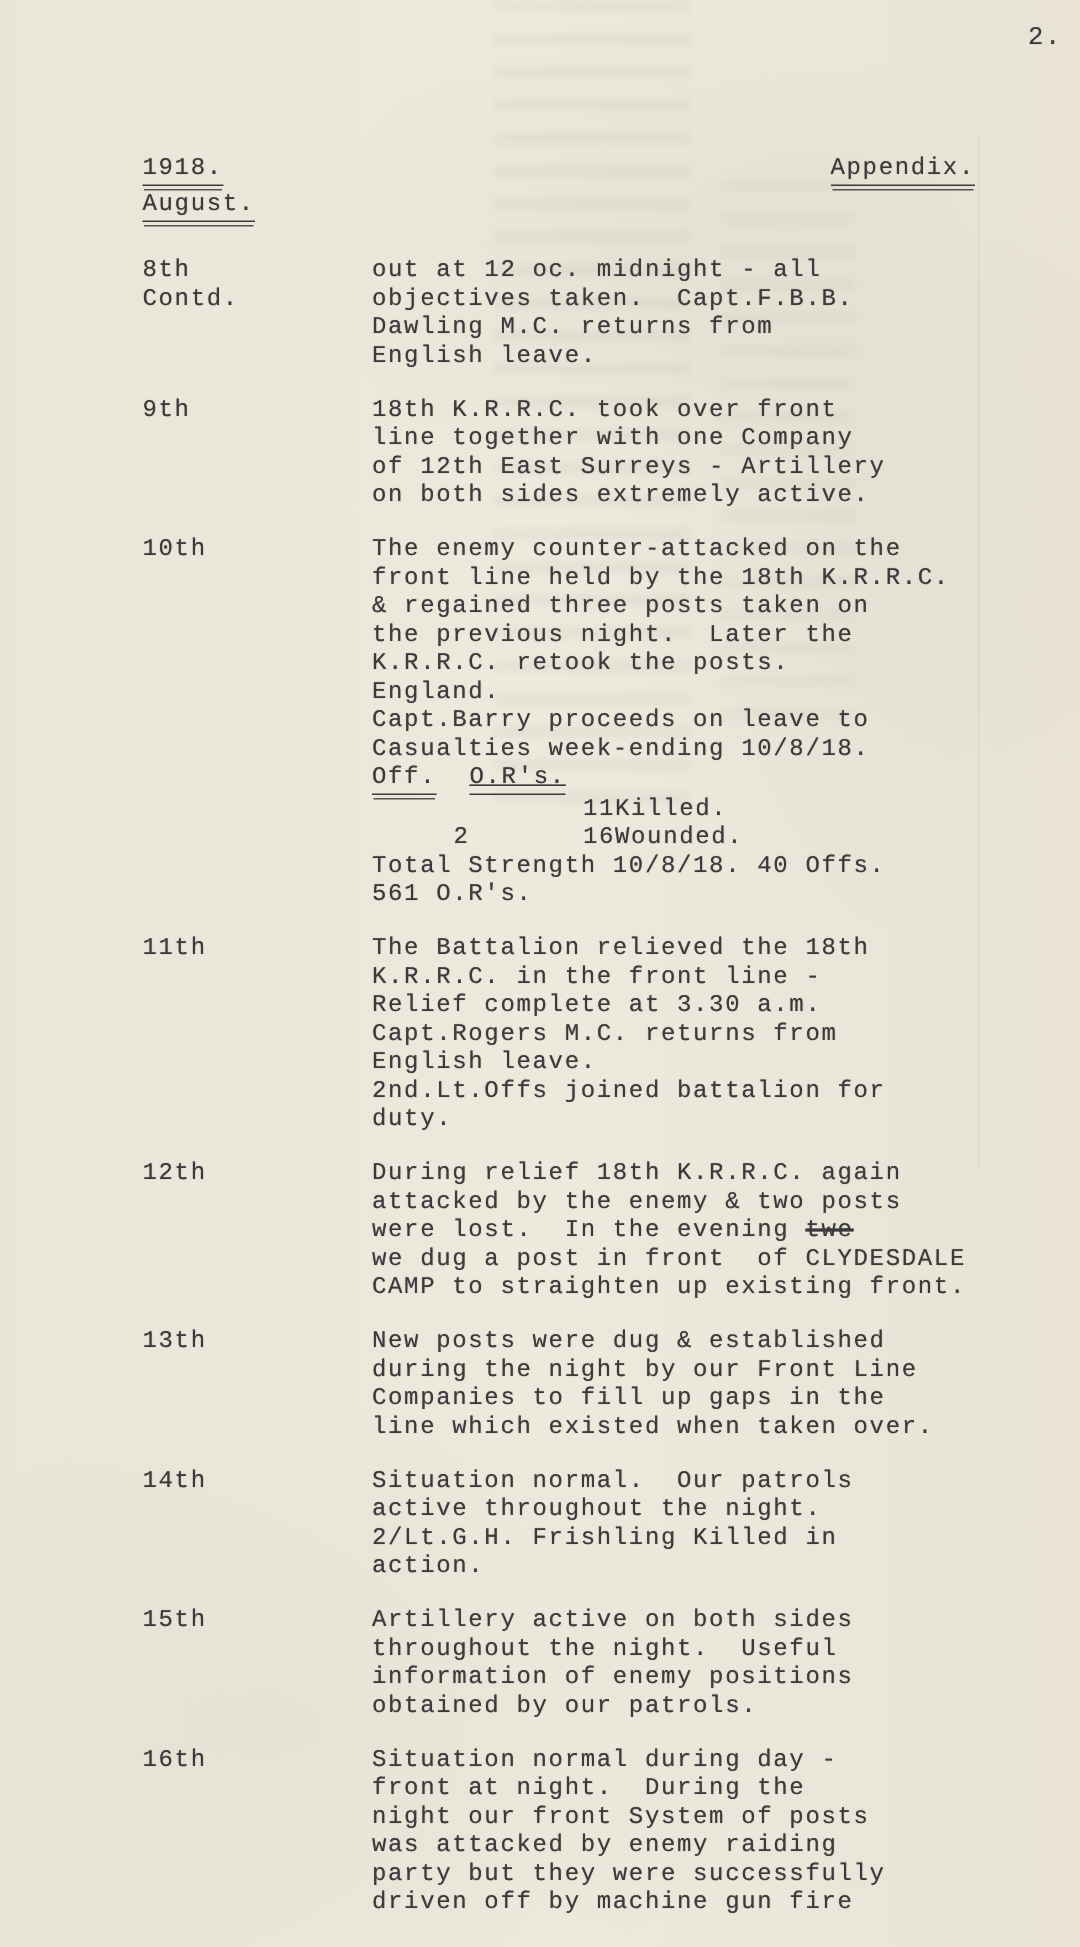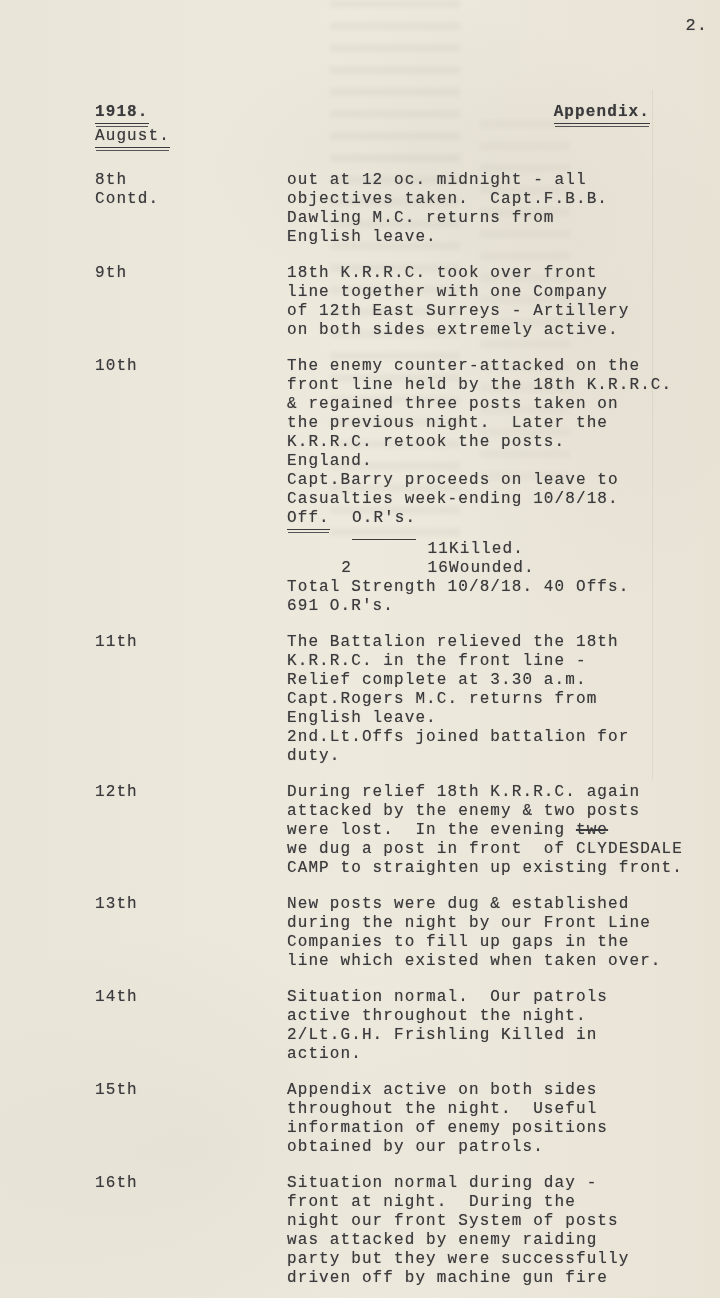--- a/index.html
+++ b/index.html
@@ -54,45 +54,45 @@
   .page-number {
     position: absolute;
     top: 16px;
     right: 12px;
     font-size: 17px;
   }
   .header-row {
     display: flex;
     justify-content: space-between;
     align-items: baseline;
-    font-weight: bold;
   }
   .ul2 {
     position: relative;
     display: inline-block;
     border-bottom: 1.6px solid #3b3a3c;
     padding-bottom: 1px;
   }
   .ul2::after {
     content: "";
     position: absolute;
     left: 1px;
     right: 1px;
     bottom: -4px;
     border-bottom: 1.5px solid rgba(59,58,60,0.85);
   }
   .ul1 {
     display: inline-block;
     border-bottom: 1.7px solid #3b3a3c;
-    padding-bottom: 11px;
+    padding-bottom: 1px;
+    text-decoration: underline;
   }
   .month-heading { margin-top: 3px; }
   .entries { margin-top: 23px; }
 
-  .entry { display: flex; margin-bottom: 17px; gap: 39px; }
+  .entry { display: flex; margin-bottom: 17px; }
   .day-col { width: 153px; flex: none; }
   .body-col { flex: 1; }
   .line, .day, .day-contd { white-space: pre; }
 
   .ct-row { white-space: pre; }
   .ct-c1 { display: inline-block; width: 65px; }
   .ct-c2 { display: inline-block; width: 97px; }
   .ct-row.data .ct-c1,
   .ct-row.data .ct-c2 { text-indent: 22px; text-align: right; }
 
@@ -156,21 +156,21 @@
           <div class="line">K.R.R.C. retook the posts.</div>
           <div class="line">England.</div>
           <div class="line">Capt.Barry proceeds on leave to</div>
           <div class="line">Casualties week-ending 10/8/18.</div>
           <div>
             <div class="ct-row head"><span class="ct-c1"><span class="ul2">Off.</span></span><span class="ct-c2"><span class="ul1">O.R's.</span></span></div>
             <div class="ct-row data"><span class="ct-c1"></span><span class="ct-c2">11</span><span class="ct-c3">Killed.</span></div>
             <div class="ct-row data"><span class="ct-c1">2</span><span class="ct-c2">16</span><span class="ct-c3">Wounded.</span></div>
           </div>
           <div class="line">Total Strength 10/8/18. 40 Offs.</div>
-          <div class="line">691 O.R's.</div>
+          <div class="line">561 O.R's.</div>
         </div>
   </div>
 
   <div class="entry">
     <div class="day-col">
       <div class="day">11th</div>
 
     </div>
     <div class="body-col">
           <div class="line">The Battalion relieved the 18th</div>
@@ -222,21 +222,21 @@
           <div class="line">action.</div>
         </div>
   </div>
 
   <div class="entry">
     <div class="day-col">
       <div class="day">15th</div>
 
     </div>
     <div class="body-col">
-          <div class="line">Appendix active on both sides</div>
+          <div class="line">Artillery active on both sides</div>
           <div class="line">throughout the night.  Useful</div>
           <div class="line">information of enemy positions</div>
           <div class="line">obtained by our patrols.</div>
         </div>
   </div>
 
   <div class="entry">
     <div class="day-col">
       <div class="day">16th</div>
 

